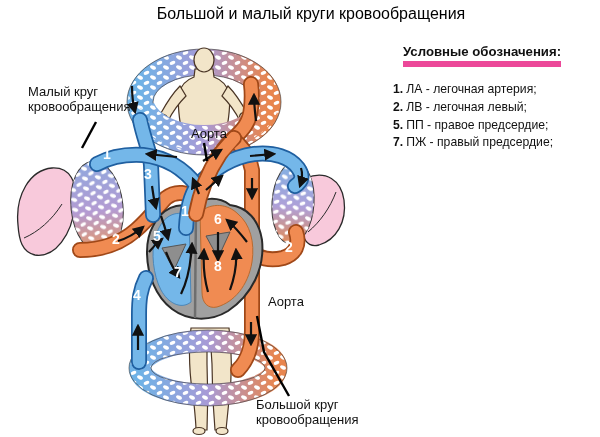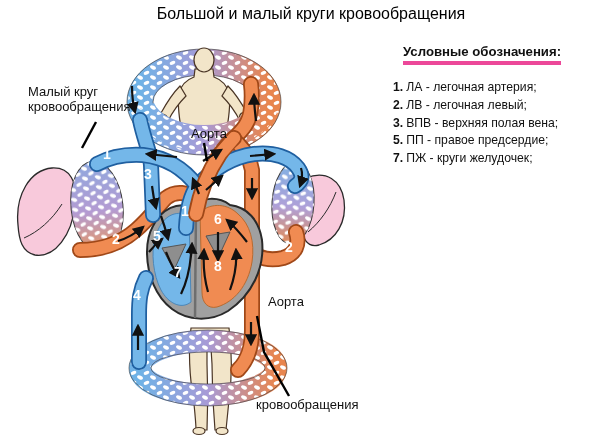--- a/index.html
+++ b/index.html
@@ -3,21 +3,21 @@
 <meta charset="utf-8">
 <style>
   html,body{margin:0;padding:0;background:#fff;}
   #stage{position:relative;width:600px;height:437px;background:#ffffff;overflow:hidden;
          font-family:"Liberation Sans",sans-serif;color:#111;}
   #stage svg{position:absolute;left:0;top:0;}
   .abs{position:absolute;}
   #title{left:16px;top:5px;width:590px;text-align:center;font-size:16px;font-weight:normal;color:#000;}
   #legend{left:393px;top:42px;width:205px;}
   #legend .ltitle{font-size:13.2px;font-weight:bold;margin-left:10px;
-                  border-bottom:4px solid #ec4899;padding-bottom:2px;display:inline-block;}
+                  border-bottom:6px solid #ec4899;padding-bottom:2px;display:inline-block;}
   #legend ul{list-style:none;margin:14px 0 8px 0;padding:0;}
   #legend li{font-size:12.2px;line-height:17.8px;white-space:nowrap;}
   #legend li .num{font-weight:bold;margin-right:3px;}
   .diaglabel{font-size:13px;line-height:15px;color:#111;}
   #lbl-small{left:28px;top:84px;width:112px;}
   #lbl-aorta-top{left:191px;top:126px;}
   #lbl-aorta-bottom{left:268px;top:294px;}
   #lbl-big{left:256px;top:397px;width:130px;}
   svg text.marker{font-family:"Liberation Sans",sans-serif;font-size:14px;font-weight:bold;
                   fill:#fff;text-anchor:middle;}
@@ -205,27 +205,27 @@
 
 <div id="title" class="abs">Большой и малый круги кровообращения</div>
 
 <div id="lbl-small" class="abs diaglabel">
   <div>Малый круг</div>
   <div>кровообращения</div>
 </div>
 <div id="lbl-aorta-top" class="abs diaglabel">Аорта</div>
 <div id="lbl-aorta-bottom" class="abs diaglabel">Аорта</div>
 <div id="lbl-big" class="abs diaglabel">
+  <div>Большой круг</div>
   <div>кровообращения</div>
 </div>
 
 <div id="legend" class="abs">
   <span class="ltitle">Условные обозначения:</span>
   <ul>
     <li><span class="num">1.</span><span>ЛА - легочная артерия;</span></li>
     <li><span class="num">2.</span><span>ЛВ - легочная левый;</span></li>
-    <li><span class="num">3.</span><span>ВПВ - верхняя полая вена;</span></li>
     <li><span class="num">5.</span><span>ПП - правое предсердие;</span></li>
-    <li><span class="num">7.</span><span>ПЖ - круги желудочек;</span></li>
+    <li><span class="num">7.</span><span>ПЖ - правый предсердие;</span></li>
   </ul>
 </div>
 
 </div>
 
 </body></html>

